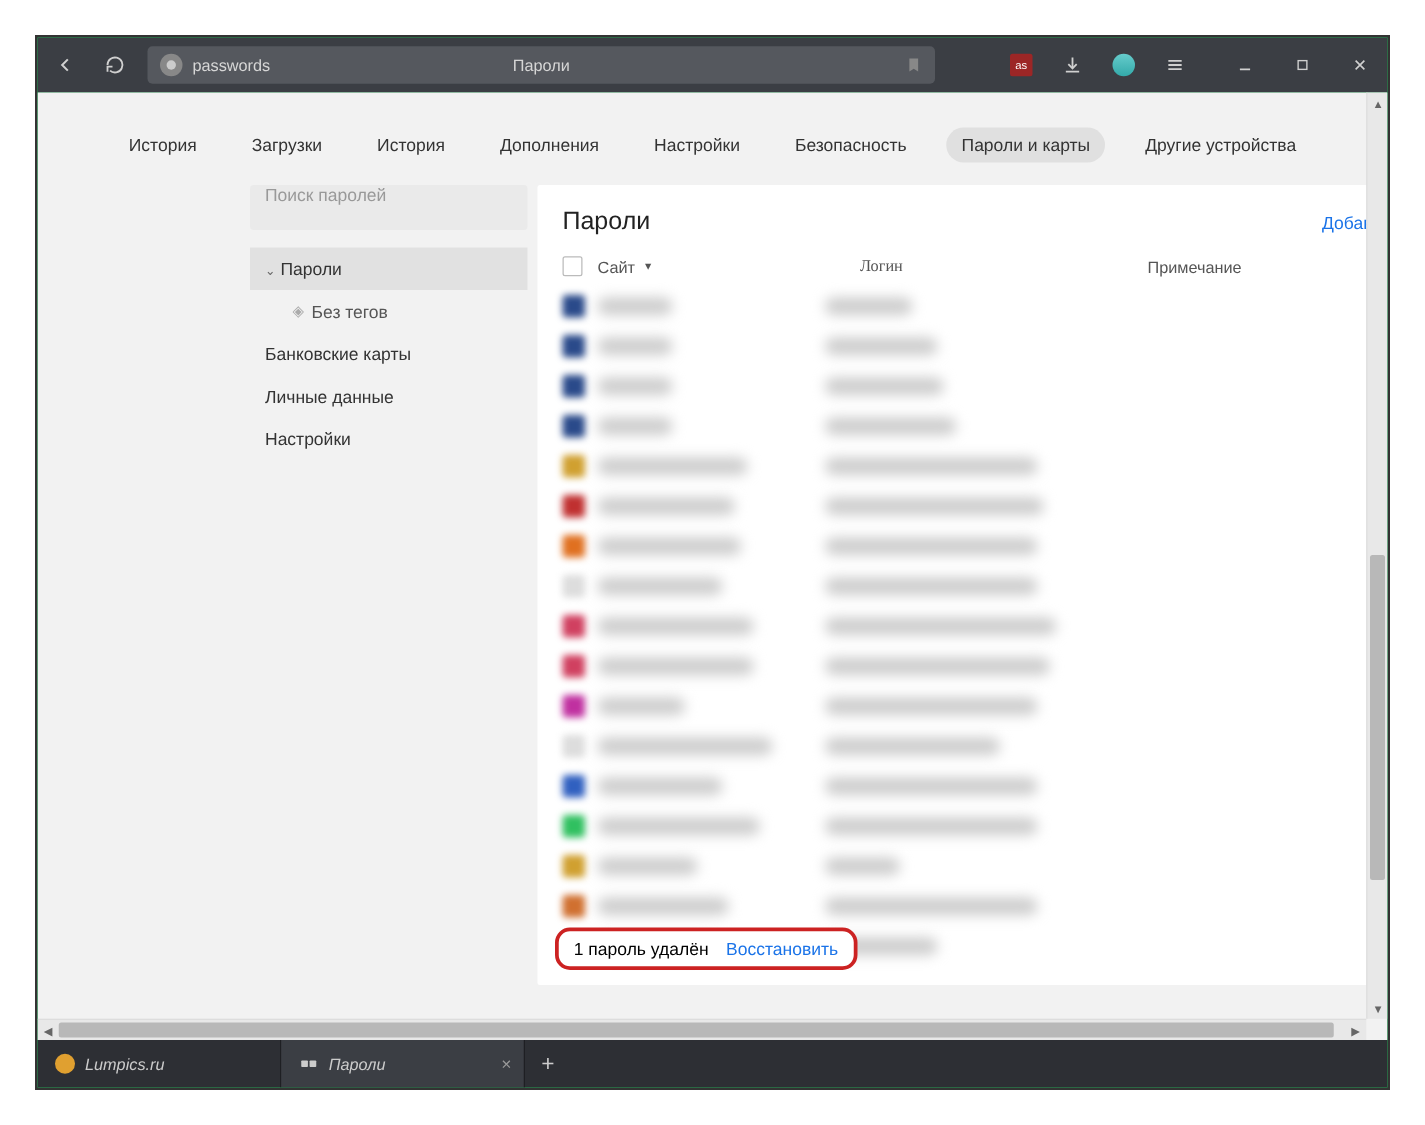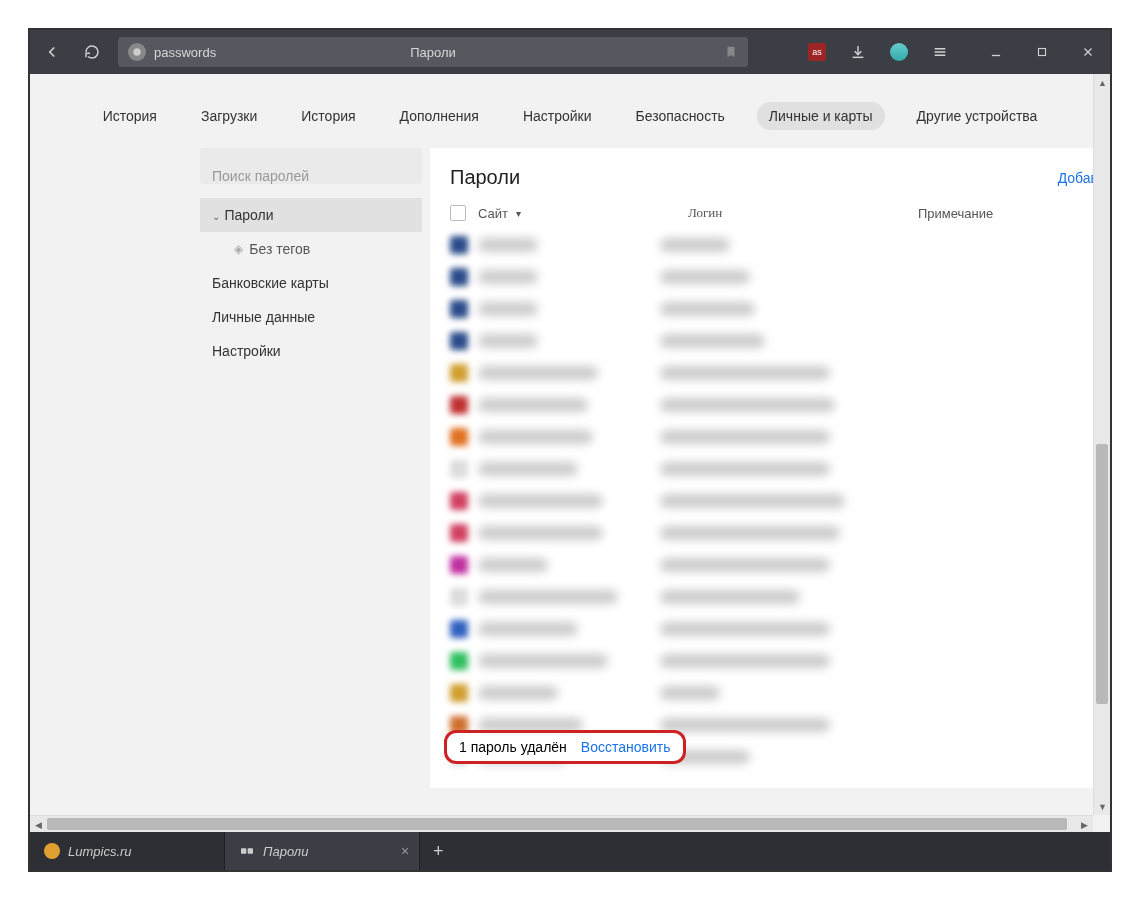--- a/index.html
+++ b/index.html
@@ -30,21 +30,21 @@
 
 
 .nav { display: flex; gap: 20px; padding: 28px 0 18px 0; justify-content: center; font-size: 14px; color: #333; }
 .nav .ni { cursor: pointer; padding: 6px 12px; border-radius: 14px; }
 .nav .ni.active { background: #e0e0e0; }
 
 .cols { display: flex; gap: 8px; padding: 0 12px 0 170px; }
 
 
 .side { width: 222px; background: transparent; }
-.search { background: #eaeaea; border-radius: 3px; height: 36px; display: flex; align-items: flex-end; padding: 0 12px; color: #999; font-size: 14px; }
+.search { background: #eaeaea; border-radius: 3px; height: 36px; display: flex; align-items: flex-start; padding: 0 12px; color: #999; font-size: 14px; }
 .side-list { margin-top: 14px; font-size: 14px; }
 .side-item { padding: 9px 12px; cursor: pointer; color: #333; }
 .side-item.sel { background: #e1e1e1; }
 .side-item.sub { padding-left: 34px; color: #555; display:flex;align-items:center;gap:6px; }
 .side-item .caret { font-size: 10px; margin-right: 4px; color:#666; }
 .tag-ico { color:#aaa; font-size:12px; }
 
 
 .panel { flex: 1; background: #fff; border-radius: 2px; padding: 18px 0 0 20px; position: relative; min-height: 640px; overflow: hidden; }
 .panel h1 { font-size: 20px; font-weight: 400; color: #222; }
@@ -54,21 +54,21 @@
 .thead .c-site { width: 210px; display:flex;align-items:center;gap:8px; }
 .thead .c-login { width: 230px; font-family: Liberation Serif, serif; }
 .thead .c-note { flex:1; }
 .rows { }
 .row { display: flex; align-items: center; height: 32px; font-size: 13px; }
 .row .fav { width: 18px; height: 18px; border-radius: 3px; margin-right: 10px; filter: blur(3px); }
 .row .txt { height: 14px; border-radius: 7px; background: #ccc; filter: blur(5px); }
 .row .c-site { width: 210px; display:flex;align-items:center; }
 .row .c-login { width: 230px; display:flex;align-items:center; }
 
-.notice-wrap { position: absolute; bottom: 24px; left: 14px; }
+.notice-wrap { position: absolute; bottom: 12px; left: 14px; }
 .notice { border: 3px solid #c22; border-radius: 12px; padding: 6px 12px; display: inline-flex; align-items: center; gap: 14px; font-size: 14px; background: #fff; }
 .notice .restore { color: #1a73e8; cursor: pointer; }
 
 
 .tabs { height: 38px; background: #2d2f34; display: flex; align-items: stretch; font-style: italic; }
 .tab { display: flex; align-items: center; gap: 8px; padding: 0 14px; color: #ccc; font-size: 13px; border-right: 1px solid #1e1f23; min-width: 195px; position:relative; }
 .tab.active { background: #3b3e44; }
 .tab .tico { width: 16px; height: 16px; border-radius: 50%; }
 .tab .tclose { position:absolute; right:10px; color:#999; font-size:14px; }
 .tab-new { width: 36px; display:flex;align-items:center;justify-content:center;color:#ccc;font-size:18px;cursor:pointer; }
@@ -142,21 +142,21 @@
 
   <div class="content">
 
     <div class="nav" id="nav">
         <div class="ni">История</div>
         <div class="ni">Загрузки</div>
         <div class="ni">История</div>
         <div class="ni">Дополнения</div>
         <div class="ni">Настройки</div>
         <div class="ni">Безопасность</div>
-        <div class="ni active">Личные и карты</div>
+        <div class="ni active">Пароли и карты</div>
         <div class="ni">Другие устройства</div>
       </div>
 
     <div class="cols">
       <div class="side">
         <div class="search">
           <span>Поиск паролей</span>
         </div>
         <div class="side-list" id="side-list">
             <div class="side-item sel"><span class="caret">⌄</span><span>Пароли</span></div>

